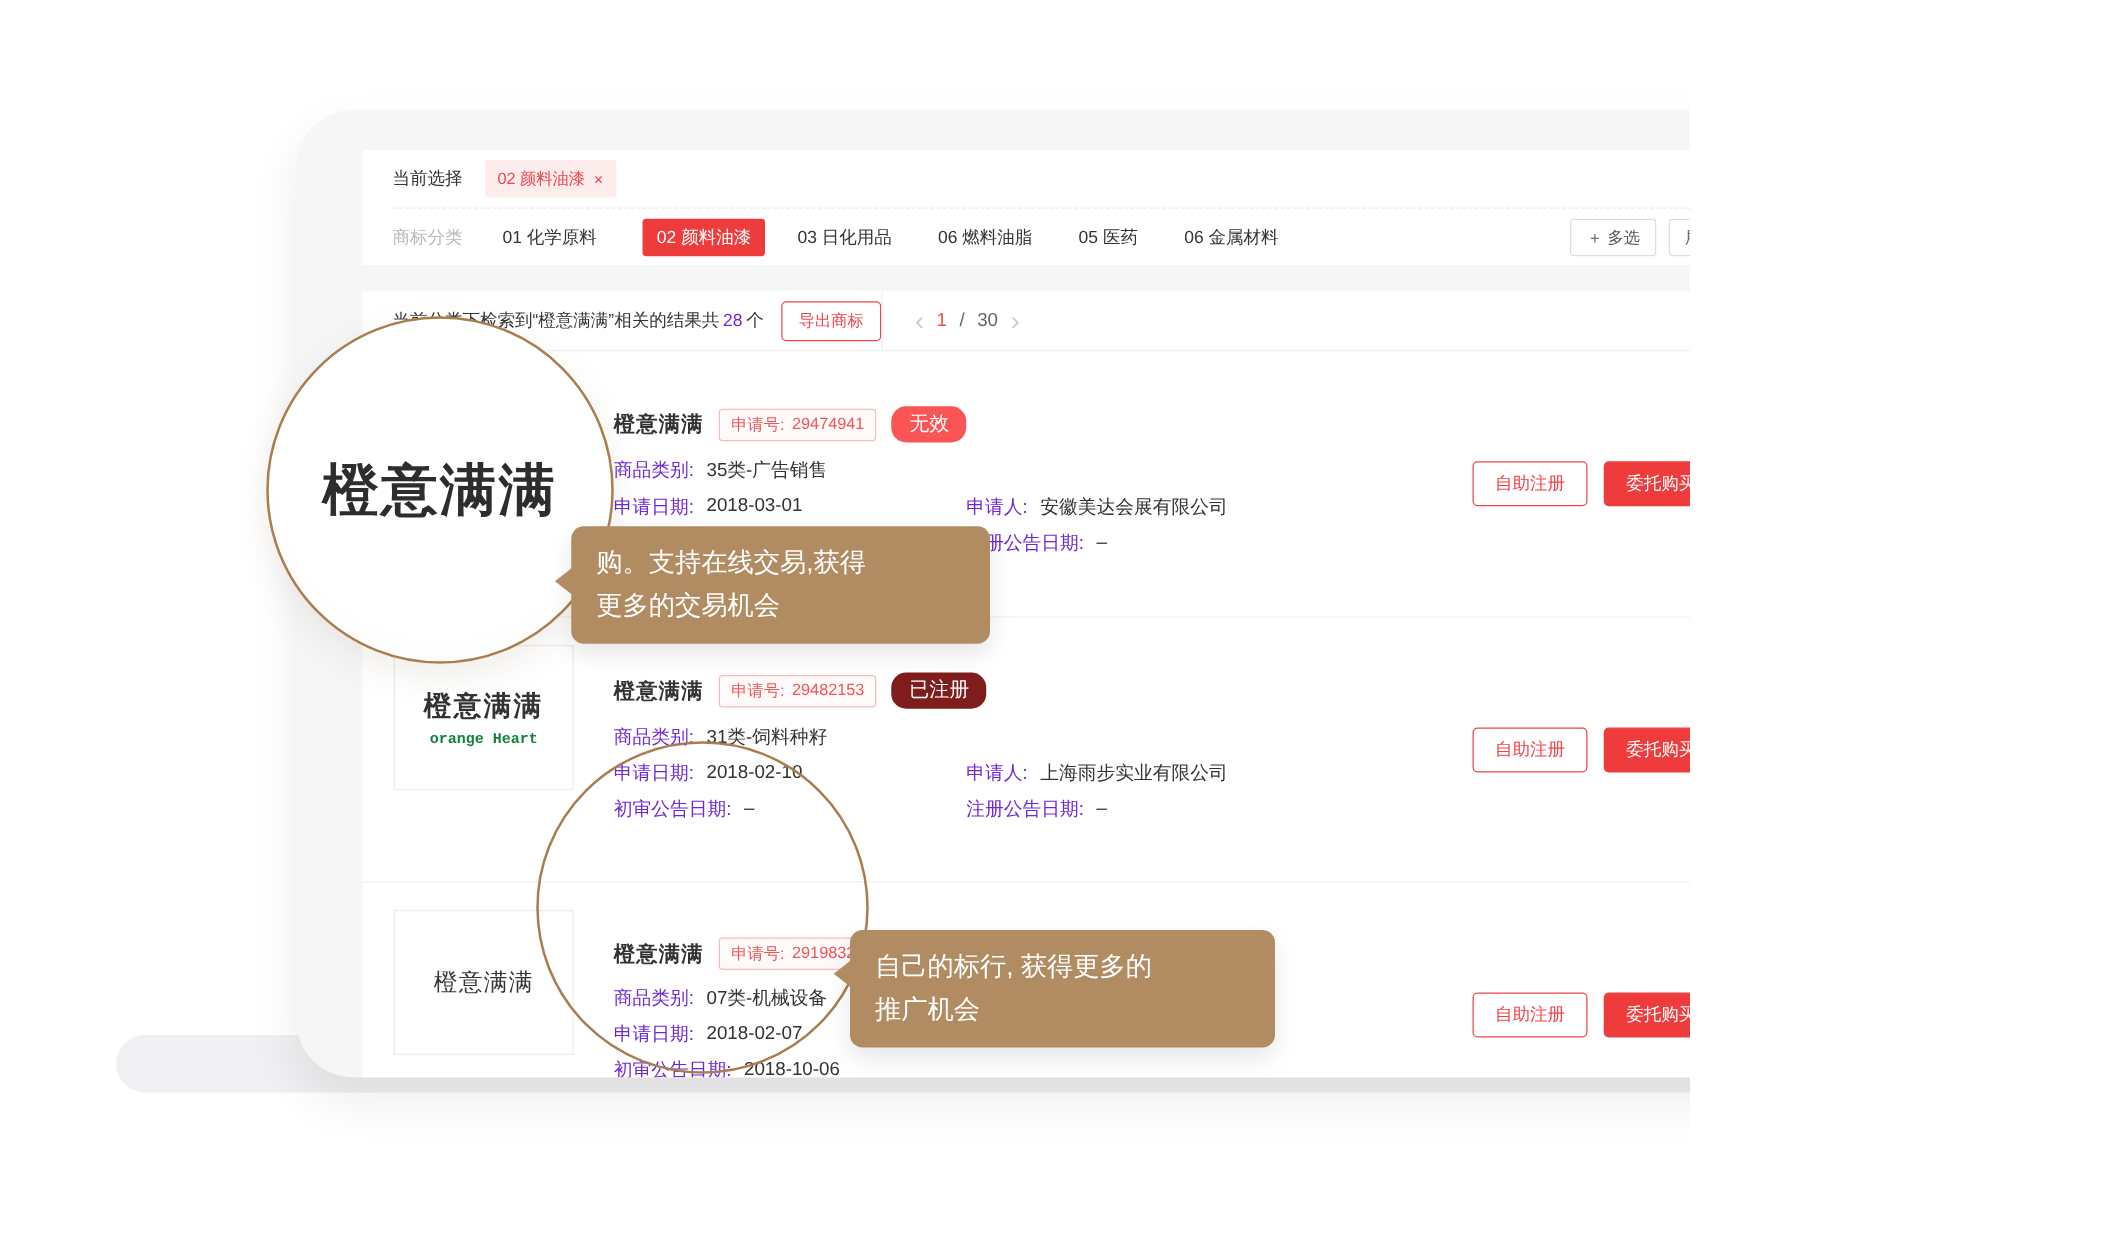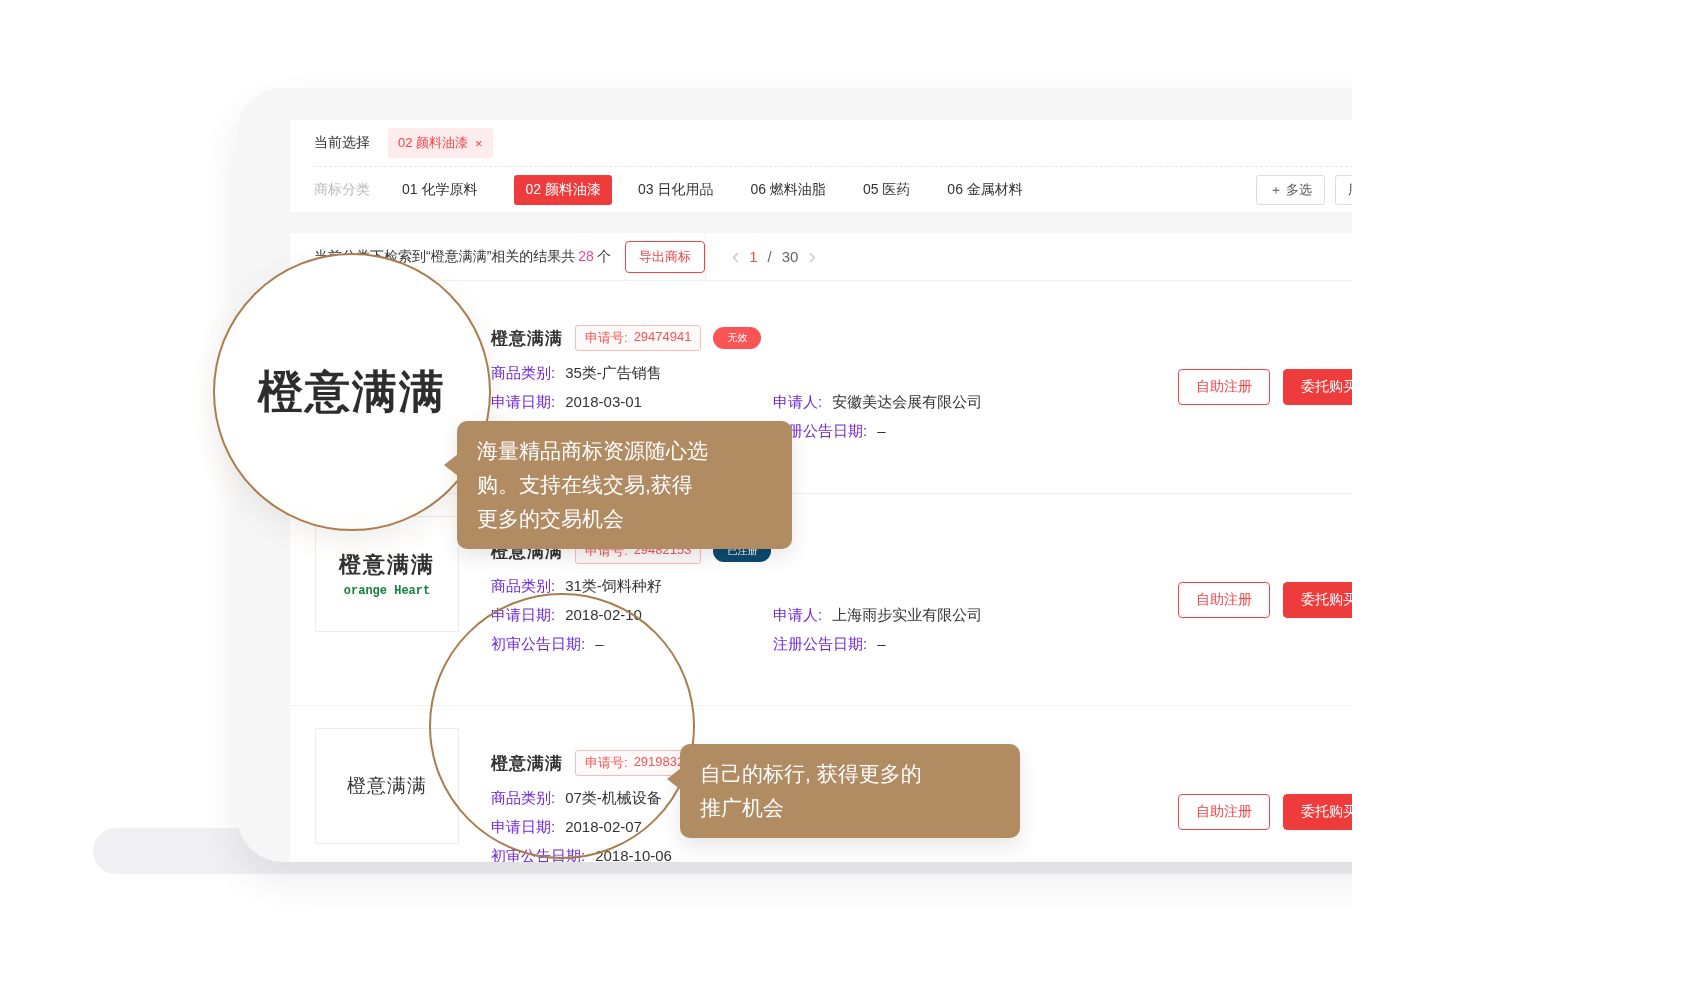--- a/index.html
+++ b/index.html
@@ -28,21 +28,21 @@
   .cat.selected { background:#ee3b3b; color:#fff; padding:6px 11px; border-radius:3px; margin-right:26px; }
   .mini-btn { border:1px solid #ddd; color:#555; font-size:13px; padding:5px 12px;
               border-radius:3px; background:#fff; margin-left:10px; cursor:pointer; }
   .push { margin-left:auto; }
 
   
   .results-panel { margin:21px 28px 0 53px; background:#fff; height:629px; overflow:hidden; }
   .results-header { height:47px; display:flex; align-items:center; padding-left:24px;
                     border-bottom:1px solid #f0f0f0; }
   .summary { font-size:14px; color:#333; white-space:nowrap; }
-  .summary b { color:#ec4899; font-weight:normal; margin:0 3px; }
+  .summary b { color:#6d28d9; font-weight:normal; margin:0 3px; }
   .export-btn { margin-left:14px; border:1px solid #f0444a; color:#f0444a; background:#fff;
                 font-size:13px; padding:6px 13px; border-radius:4px; cursor:pointer; white-space:nowrap; }
   .disclaimer { margin-left:12px; font-size:12.5px; color:#aaa; white-space:nowrap;
                 overflow:hidden; flex:1; }
   .disclaimer a { color:#3d8edb; text-decoration:none; }
   .pager { display:flex; align-items:center; gap:10px; padding:0 26px; border-left:1px solid #f0f0f0;
            height:100%; font-size:15px; color:#666; flex:none; }
   .pager .arrow { color:#ccc; font-size:22px; cursor:pointer; line-height:1; }
   .pager b { color:#f0543c; font-weight:normal; }
 
@@ -54,23 +54,23 @@
   .thumb-main.kai { font-family:"DejaVu Serif","Liberation Serif",serif; font-weight:bold; font-size:22px; letter-spacing:2px; }
   .thumb-sub { font-family:"Liberation Mono","DejaVu Sans Mono",monospace; font-weight:bold;
                font-size:12px; color:#15803d; margin-top:4px; }
   .thumb-sub:empty { display:none; }
 
   .detail { margin-left:32px; padding-top:30px; }
   .title-line { display:flex; align-items:center; gap:12px; margin-bottom:13px; }
   .title-line h3 { font-size:17px; color:#333; margin:0; font-weight:bold; letter-spacing:1px; }
   .appno { border:1px solid #f7bcbc; background:#fffafa; color:#f25555; font-size:13px;
            padding:3px 9px; border-radius:3px; display:inline-flex; gap:6px; }
-  .badge { color:#fff; font-size:10px; padding:4px 14px; border-radius:12px; }
+  .badge { color:#fff; font-size:16px; padding:4px 14px; border-radius:12px; }
   .badge.invalid { background:#fb5454; }
-  .badge.registered { background:#0c4a6e; }
+  .badge.registered { background:#7f1d1d; }
   .badge:empty { display:none; }
   .line { font-size:15px; margin-bottom:10px; display:flex; }
   .lbl { color:#6d28d9; margin-right:10px; white-space:nowrap; }
   .val { color:#333; }
   .pair { display:flex; }
   .line.two .pair:first-child { width:282px; }
 
   .actions { margin-left:auto; align-self:center; display:flex; gap:13px; padding-right:38px; flex:none; }
   .btn { font-size:14px; padding:8px 17px; border-radius:4px; cursor:pointer; }
   .btn.outline { background:#fff; border:1px solid #f0444a; color:#f0444a; }
@@ -268,21 +268,20 @@
     </section>
   </div>
 
   <div class="magnifier">
     <span class="magnifier-text">橙意满满</span>
   </div>
   <div class="lens"></div>
 
   <div class="tooltip tooltip1">
     <span class="arrow"></span>
-    <div>海量精品商标资源随心选</div>
     <div>购。支持在线交易,获得</div>
     <div>更多的交易机会</div>
   </div>
 
   <div class="tooltip tooltip2">
     <span class="arrow"></span>
     <div>自己的标行, 获得更多的</div>
     <div>推广机会</div>
   </div>
 

